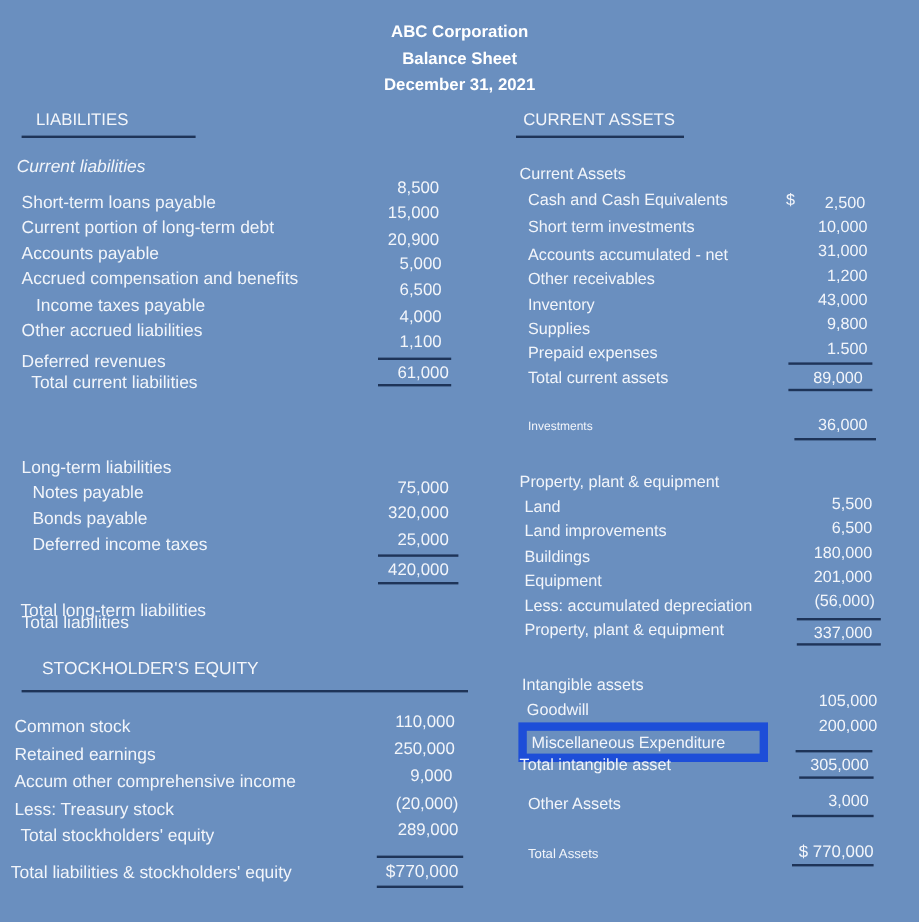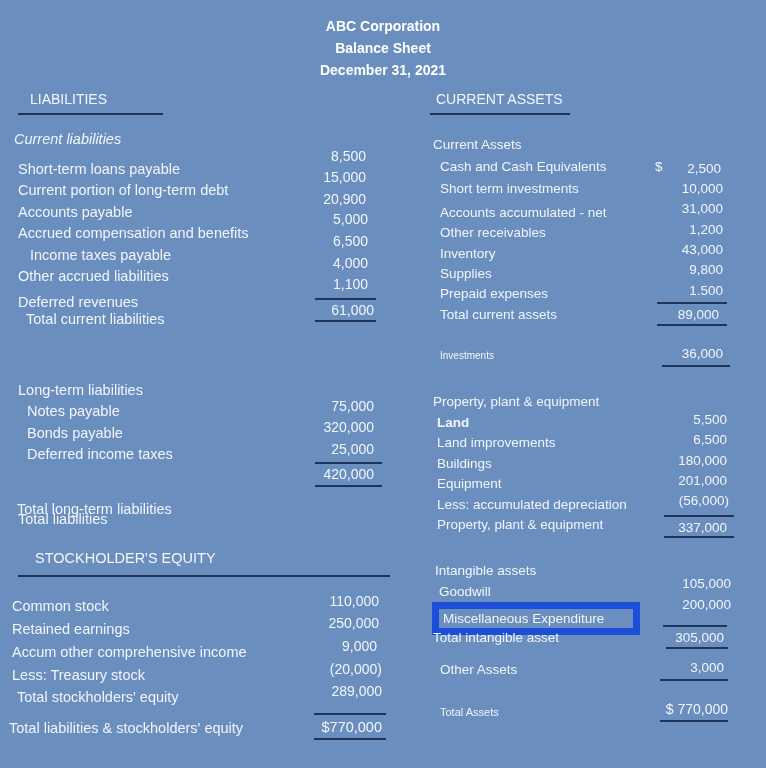--- a/index.html
+++ b/index.html
@@ -116,21 +116,21 @@
 </div>
 
 <div>
   <div class="abs lbl" style="left:440px; top:345px; font-size:10px;">Investments</div>
   <div class="abs num" style="right:43px; top:343px; font-size:13.5px;">36,000</div>
   <div class="rule" style="left:662px; top:365px; width:68px; height:1.5px;"></div>
 </div>
 
 <div>
   <div class="abs lbl" style="left:433px; top:391px; font-size:13.5px;">Property, plant &amp; equipment</div>
-  <div class="abs lbl" style="left:437px; top:412px; font-size:13.5px;font-weight:bold;">Land</div>
+  <div class="abs lbl" style="left:437px; top:412px; font-size:13.5px;">Land</div>
   <div class="abs lbl" style="left:437px; top:432px; font-size:13.5px;">Land improvements</div>
   <div class="abs lbl" style="left:437px; top:453px; font-size:13.5px;">Buildings</div>
   <div class="abs lbl" style="left:437px; top:473px; font-size:13.5px;">Equipment</div>
   <div class="abs lbl" style="left:437px; top:494px; font-size:13.5px;">Less: accumulated depreciation</div>
   <div class="abs lbl" style="left:437px; top:514px; font-size:13.5px;">Property, plant &amp; equipment</div>
 
   <div class="abs num" style="right:39px; top:409px; font-size:13.5px;">5,500</div>
   <div class="abs num" style="right:39px; top:429px; font-size:13.5px;">6,500</div>
   <div class="abs num" style="right:39px; top:450px; font-size:13.5px;">180,000</div>
   <div class="abs num" style="right:39px; top:470px; font-size:13.5px;">201,000</div>

